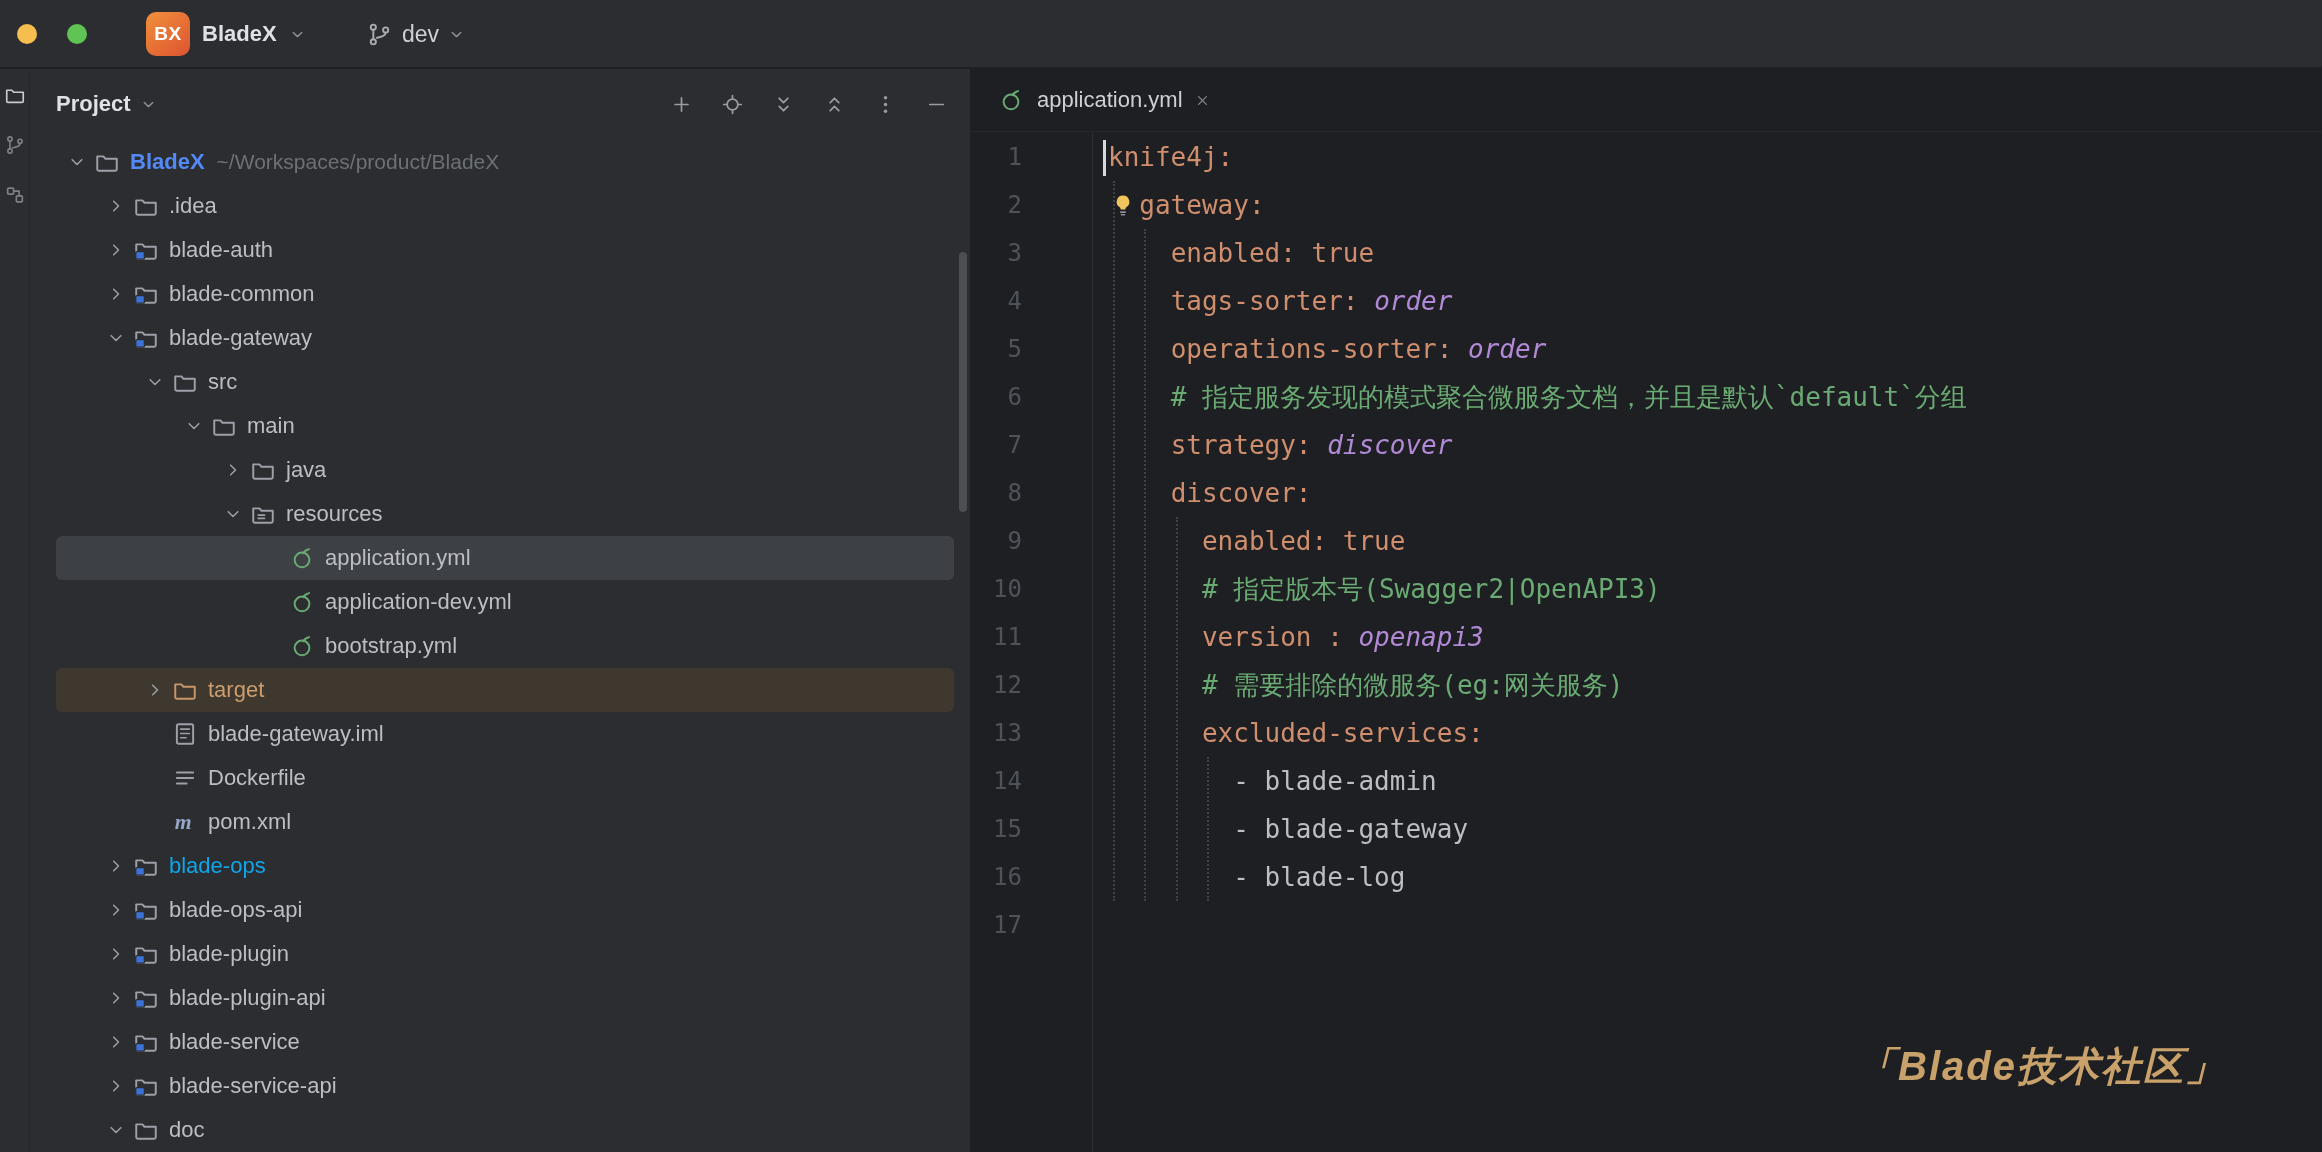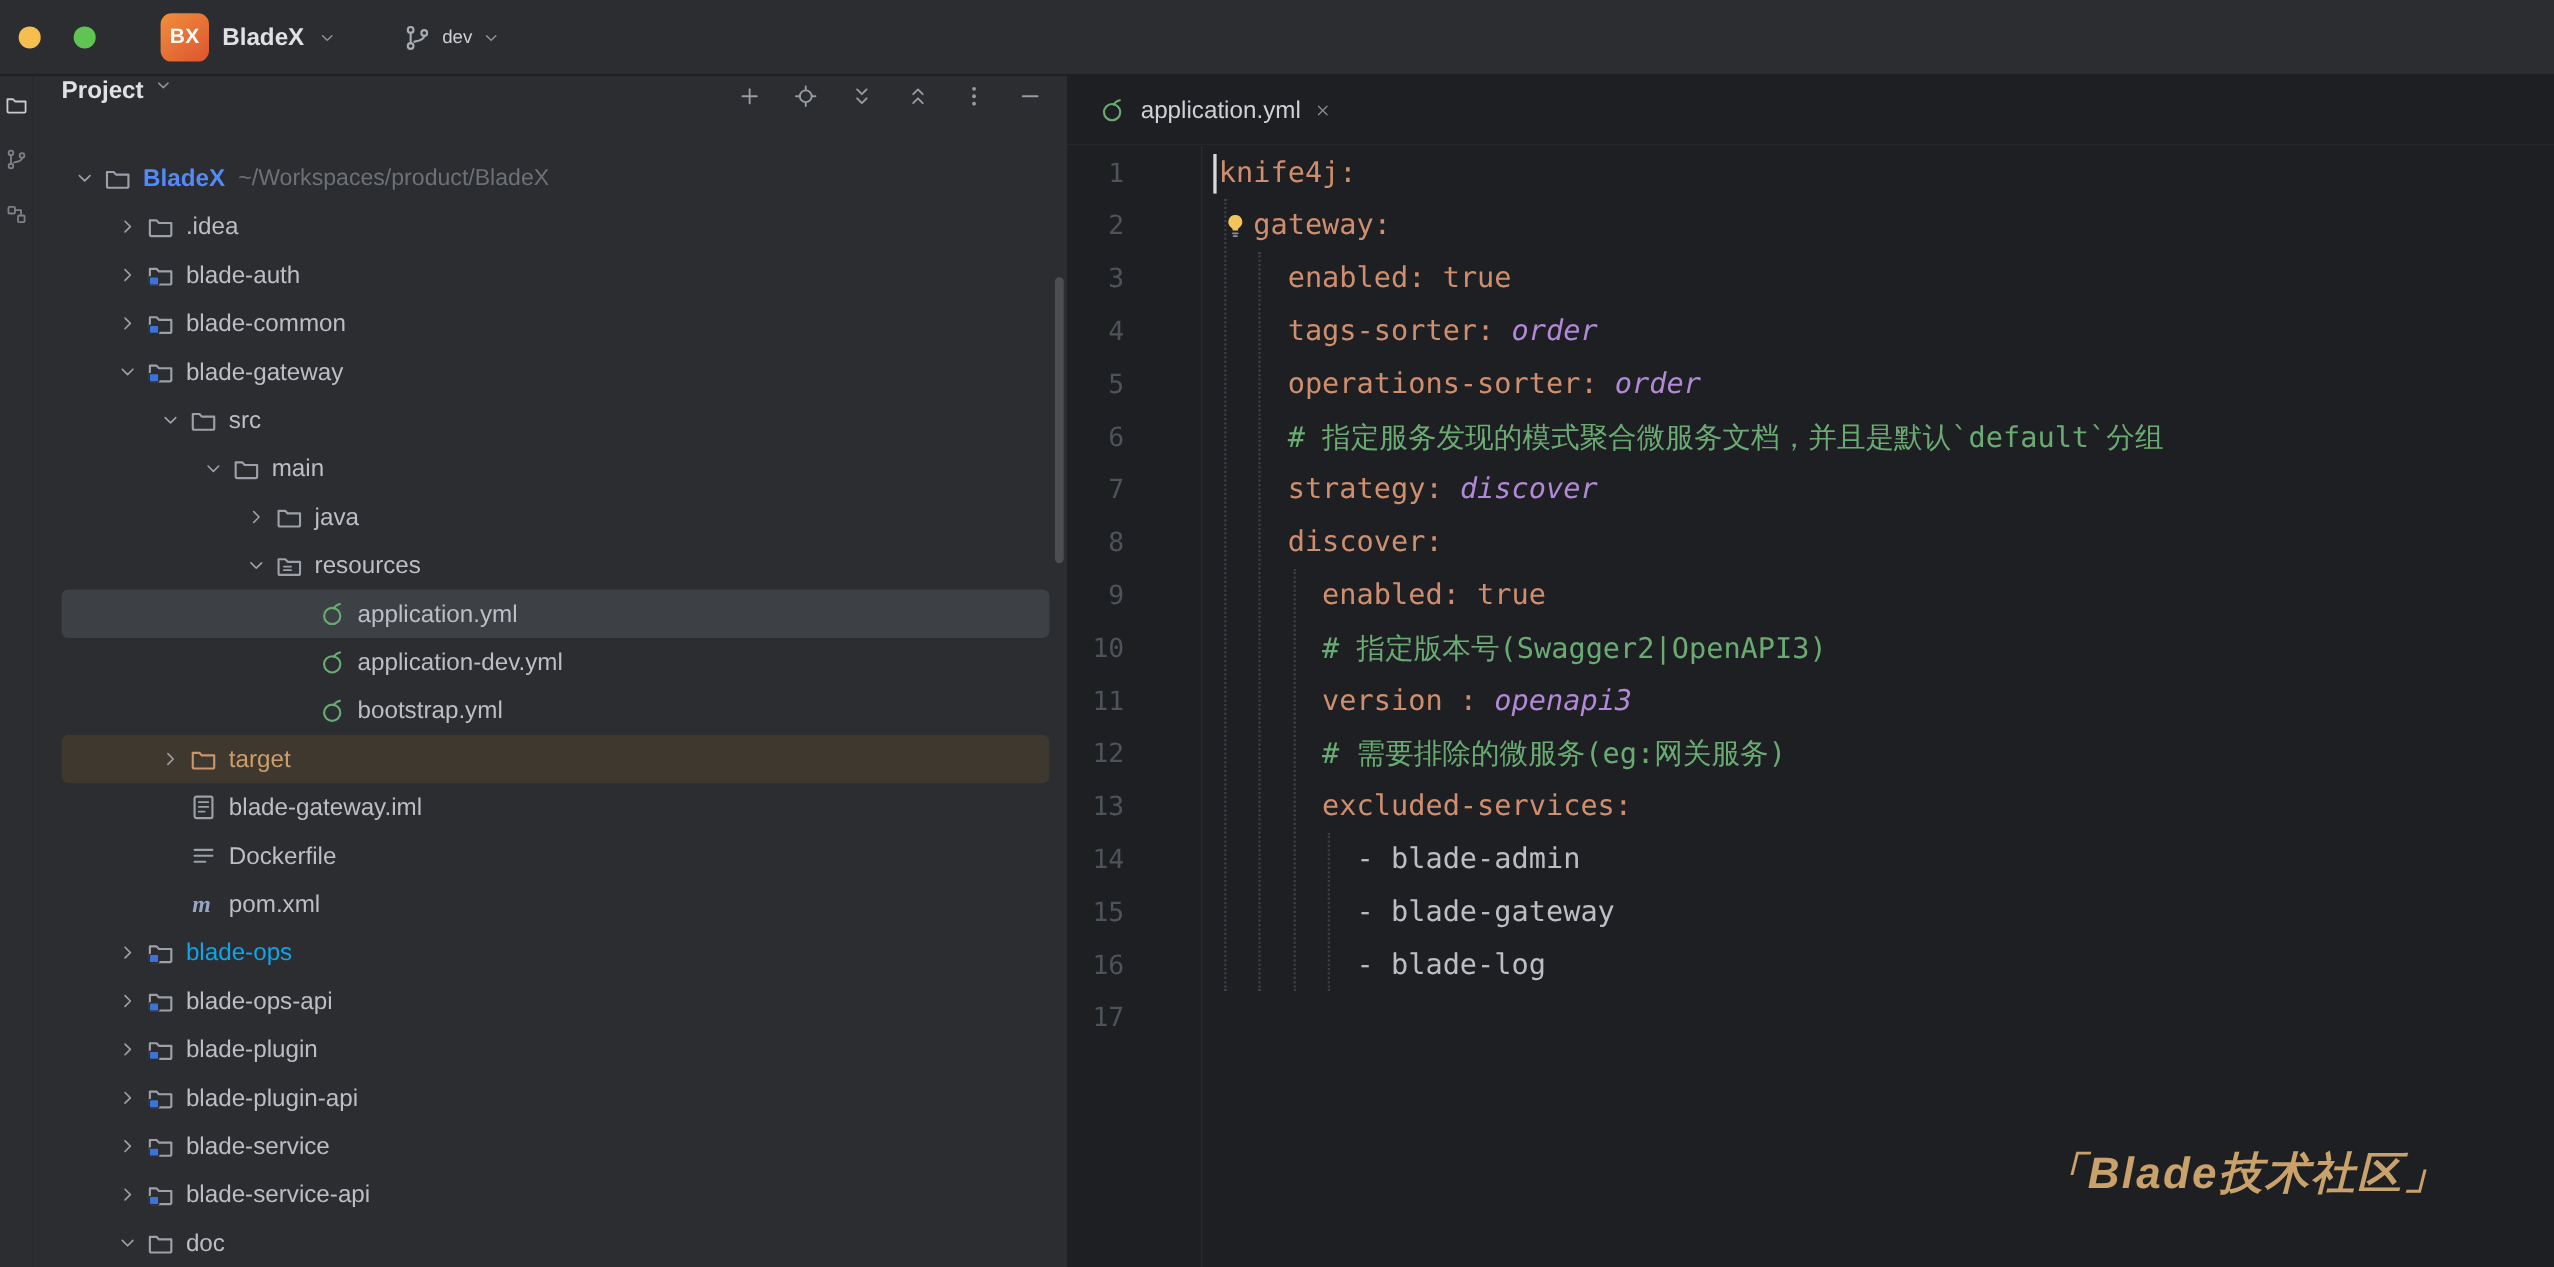--- a/index.html
+++ b/index.html
@@ -13,31 +13,31 @@
   .tl-y{left:17px;background:#f5be4f}
   .tl-g{left:67px;background:#5fc454}
   .app-group{position:absolute;left:146px;top:10px;height:48px;display:flex;align-items:center;gap:12px}
   .bx-badge{width:44px;height:44px;border-radius:10px;background:linear-gradient(140deg,#f0903c,#dd5330);color:#fff;font-weight:bold;font-size:19px;display:flex;align-items:center;justify-content:center;letter-spacing:.5px}
   .proj-name{font-size:22px;font-weight:600;color:#dfe1e5}
   .chev-sm{color:#8c9097;display:flex}
   .chev-sm svg{width:17px;height:17px}
   .branch-group{position:absolute;left:366px;top:10px;height:48px;display:flex;align-items:center;gap:9px}
   .branch-ic{color:#a8acb3}
   .branch-ic svg{width:27px;height:27px}
-  .branch-name{font-size:17px;color:#ced0d6}
+  .branch-name{font-size:23px;color:#ced0d6}
 
   
   .stripe{position:absolute;left:0;top:69px;bottom:0;width:30px;background:#2b2d30;border-right:1px solid #26282b;display:flex;flex-direction:column;align-items:center;padding-top:14px;gap:26px}
   .stripe-btn{width:24px;height:24px;color:#7d8187;display:flex;align-items:center;justify-content:center}
   .stripe-btn.active{color:#c8cbd0}
   .stripe-btn svg{width:22px;height:22px}
 
   
   .project-panel{position:absolute;left:30px;top:69px;width:940px;bottom:0;background:#2b2d30}
-  .panel-header{height:70px;display:flex;align-items:flex-start;padding:0 16px 0 26px;gap:9px}
+  .panel-header{height:70px;display:flex;align-items:center;padding:0 16px 0 26px;gap:9px}
   .panel-title{font-size:22px;font-weight:600;color:#dfe1e5}
   .panel-actions{margin-left:auto;display:flex;align-items:center;gap:15px}
   .ph-btn{width:36px;height:36px;border-radius:6px;display:flex;align-items:center;justify-content:center;color:#989ca3;cursor:default}
   .ph-btn svg{width:23px;height:23px}
   .tree{position:absolute;left:0;top:71px;right:0;bottom:0;overflow:hidden}
   .tree-row{height:44px;display:flex;align-items:center;margin:0 16px 0 26px;border-radius:6px;font-size:22px;color:#bcbec4;white-space:nowrap}
   .tree-row.selected{background:#3d4045}
   .tree-row.excluded{background:#3e382e}
   .tree-row.excluded .t-label{color:#cd9e6d}
   .tree-row.excluded .t-icon{color:#c8966b}

